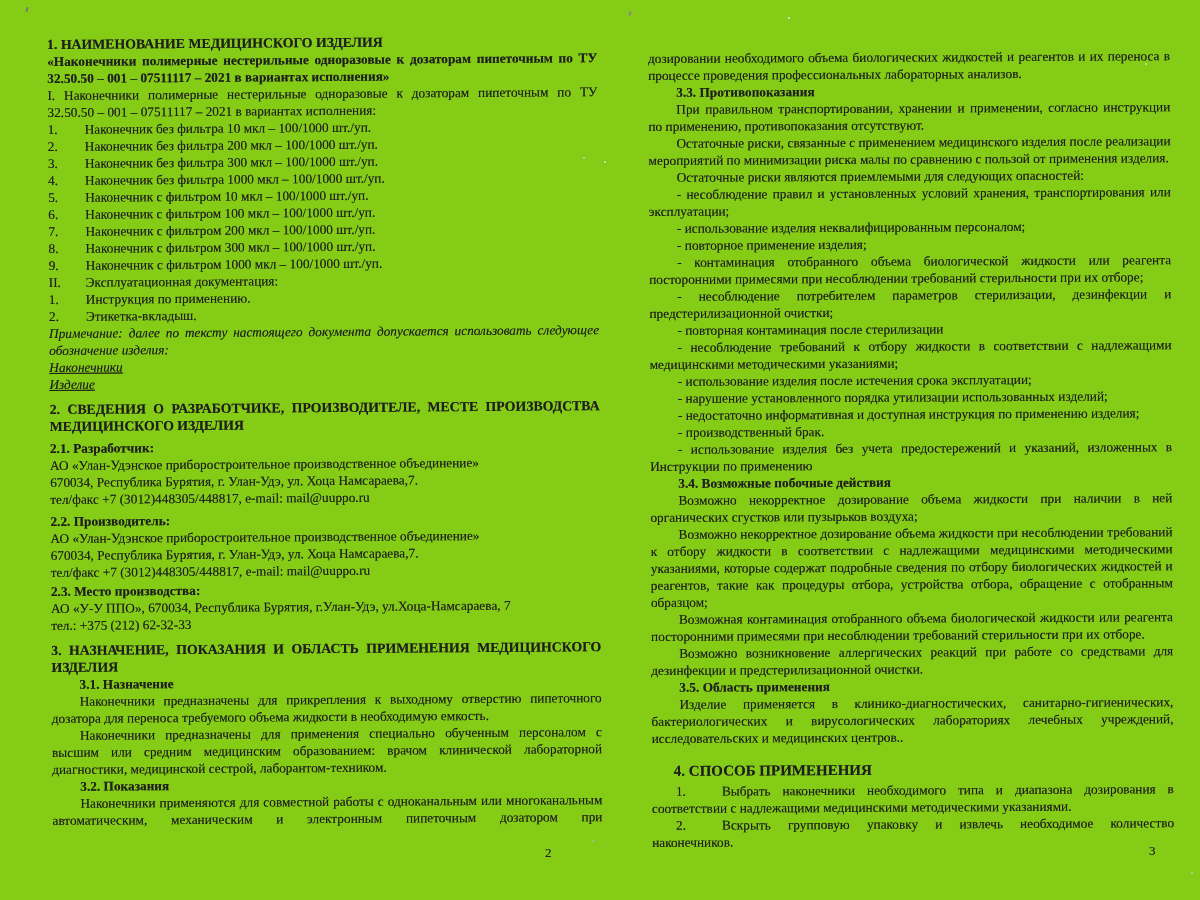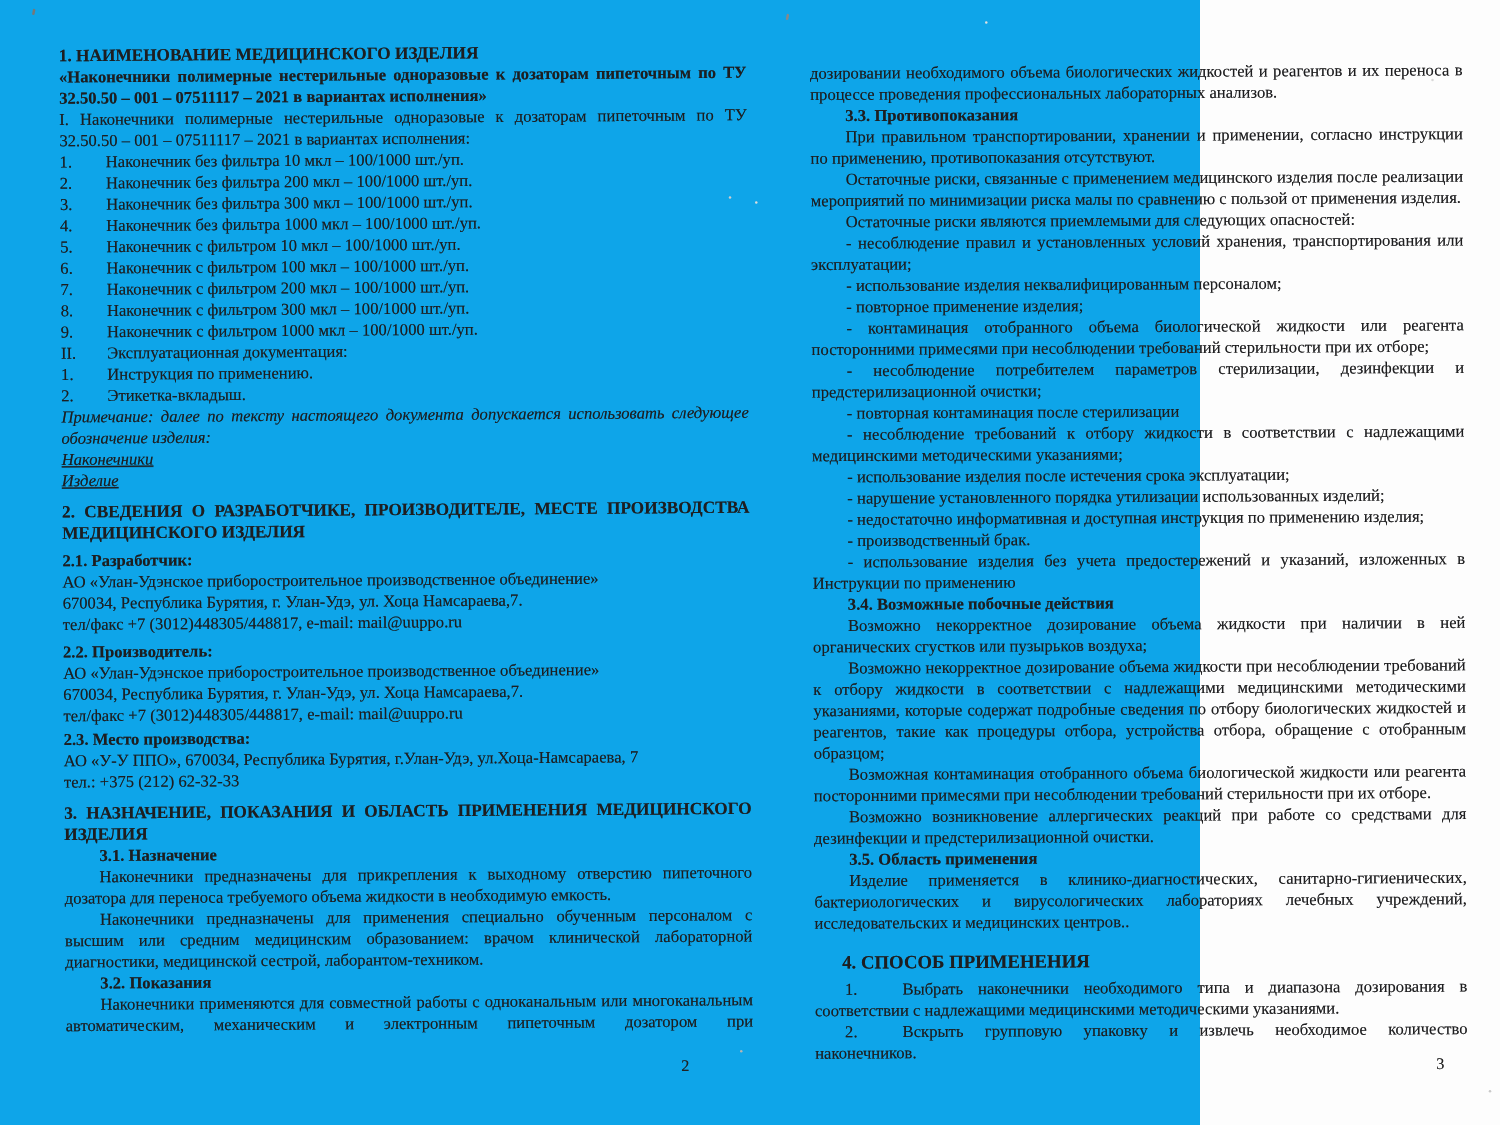--- a/index.html
+++ b/index.html
@@ -2,21 +2,21 @@
 <html><head>
 <meta charset="utf-8">
 <style>
   html,body { margin:0; padding:0; }
   body {
     width:1200px; height:900px; overflow:hidden;
     background:#fdfdfd;
     font-family:"Liberation Serif", serif;
     color:#1e1e20;
   }
-  .sheet { position:relative; width:960px; height:900px; background:#0ea5e9; }
+  .sheet { position:relative; width:1200px; height:900px; background:#84cc16; }
   .col {
     position:absolute;
     font-size:13.3px; line-height:17px;
     text-align:justify;
     text-shadow:0 0 0.45px rgba(20,20,20,0.55);
   }
   .col-left  { left:47px;  top:36px; width:550px; transform:rotate(-0.4deg);  transform-origin:top left; }
   .col-right { left:648px; top:50px; width:522px; transform:rotate(-0.3deg); transform-origin:top left; }
   p { margin:0; }
   .b { font-weight:bold; }

